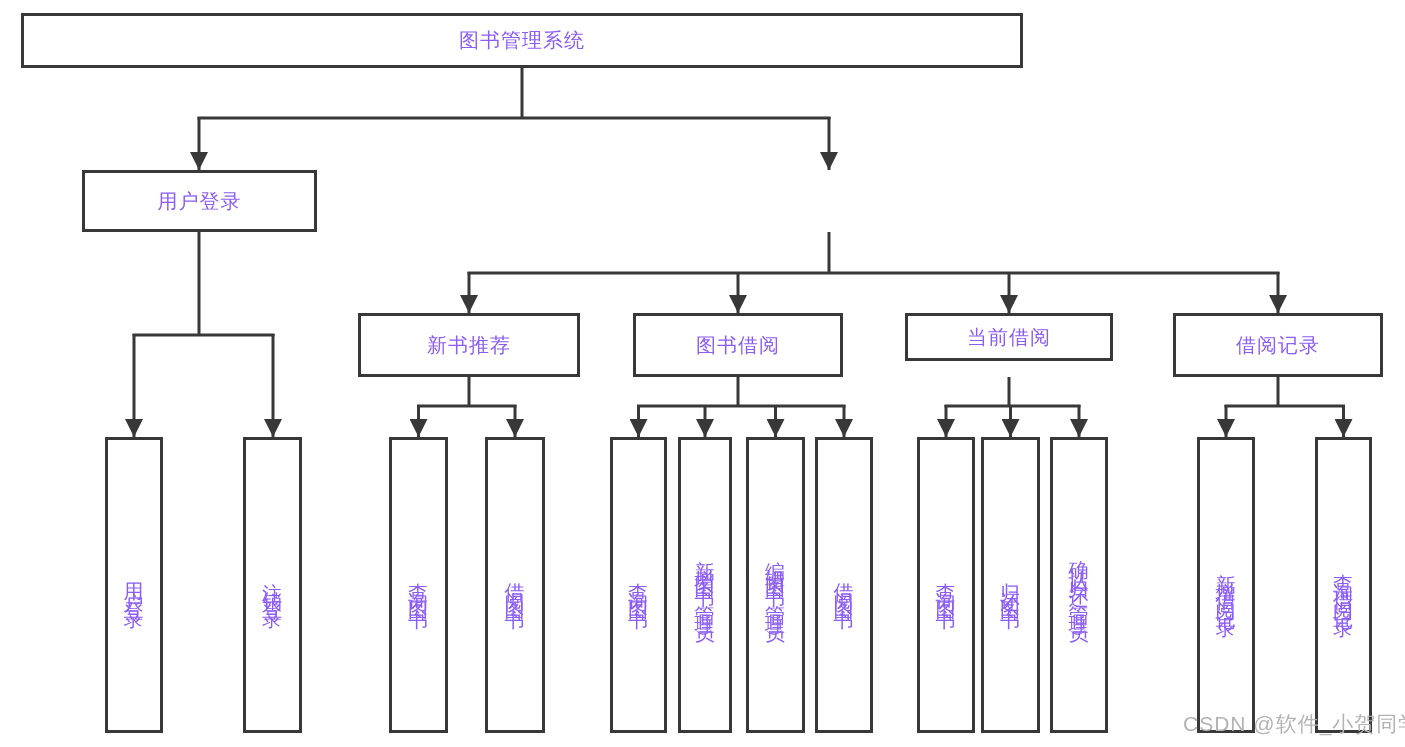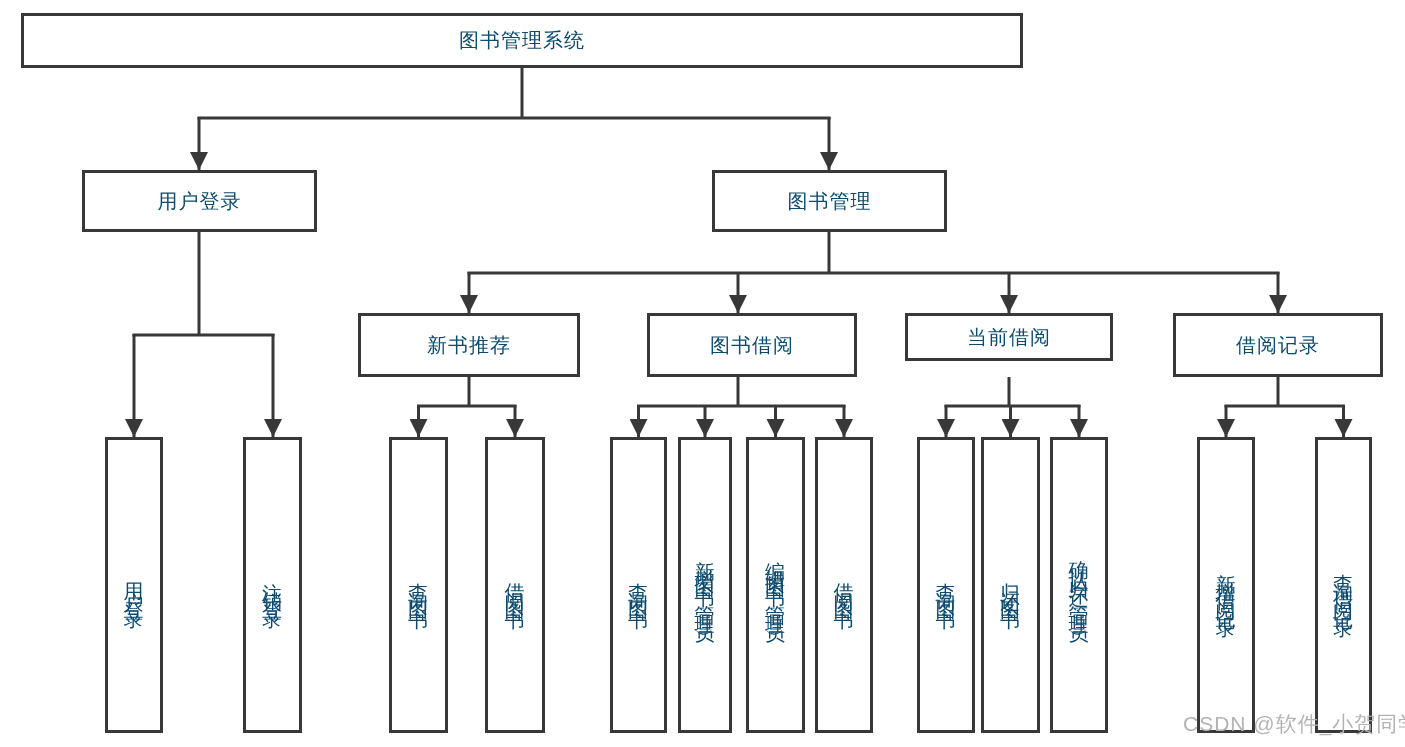--- a/index.html
+++ b/index.html
@@ -9,21 +9,21 @@
     background:#ffffff;
     font-family:"Liberation Sans","DejaVu Sans",sans-serif;
     overflow:hidden;
   }
   #wires{position:absolute;left:0;top:0;z-index:1;}
   .node{
     position:absolute;
     box-sizing:border-box;
     border:3px solid #383838;
     background:#ffffff;
-    color:#0c4a6e;
+    color:#8b5cf6;
     display:flex;align-items:center;justify-content:center;
     z-index:2;
   }
   .hbox{font-size:20px;letter-spacing:1px;}
   .vbox{
     writing-mode:vertical-rl;
     text-orientation:mixed;
     font-size:20px;
     letter-spacing:9px;
     line-height:1;
@@ -93,28 +93,25 @@
     </g>
   </svg>
 
   <div class="node hbox" style="left:21px;top:13px;width:1002px;height:55px;">
     <span>图书管理系统</span>
   </div>
 
   <div class="node hbox" style="left:82px;top:170px;width:235px;height:62px;">
     <span>用户登录</span>
   </div>
-  <div class="node hbox" style="left:712px;top:170px;width:235px;height:62px;">
-    <span>图书管理</span>
-  </div>
 
   <div class="node hbox" style="left:358px;top:313px;width:222px;height:64px;justify-content:center;">
     <span>新书推荐</span>
   </div>
-  <div class="node hbox" style="left:633px;top:313px;width:210px;height:64px;margin-left:14px;">
+  <div class="node hbox" style="left:633px;top:313px;width:210px;height:64px;">
     <span>图书借阅</span>
   </div>
   <div class="node hbox" style="left:905px;top:313px;width:208px;height:48px;">
     <span>当前借阅</span>
   </div>
   <div class="node hbox" style="left:1173px;top:313px;width:210px;height:64px;">
     <span>借阅记录</span>
   </div>
 
   <div class="node vbox" style="left:105px;top:437px;width:58px;height:296px;">

